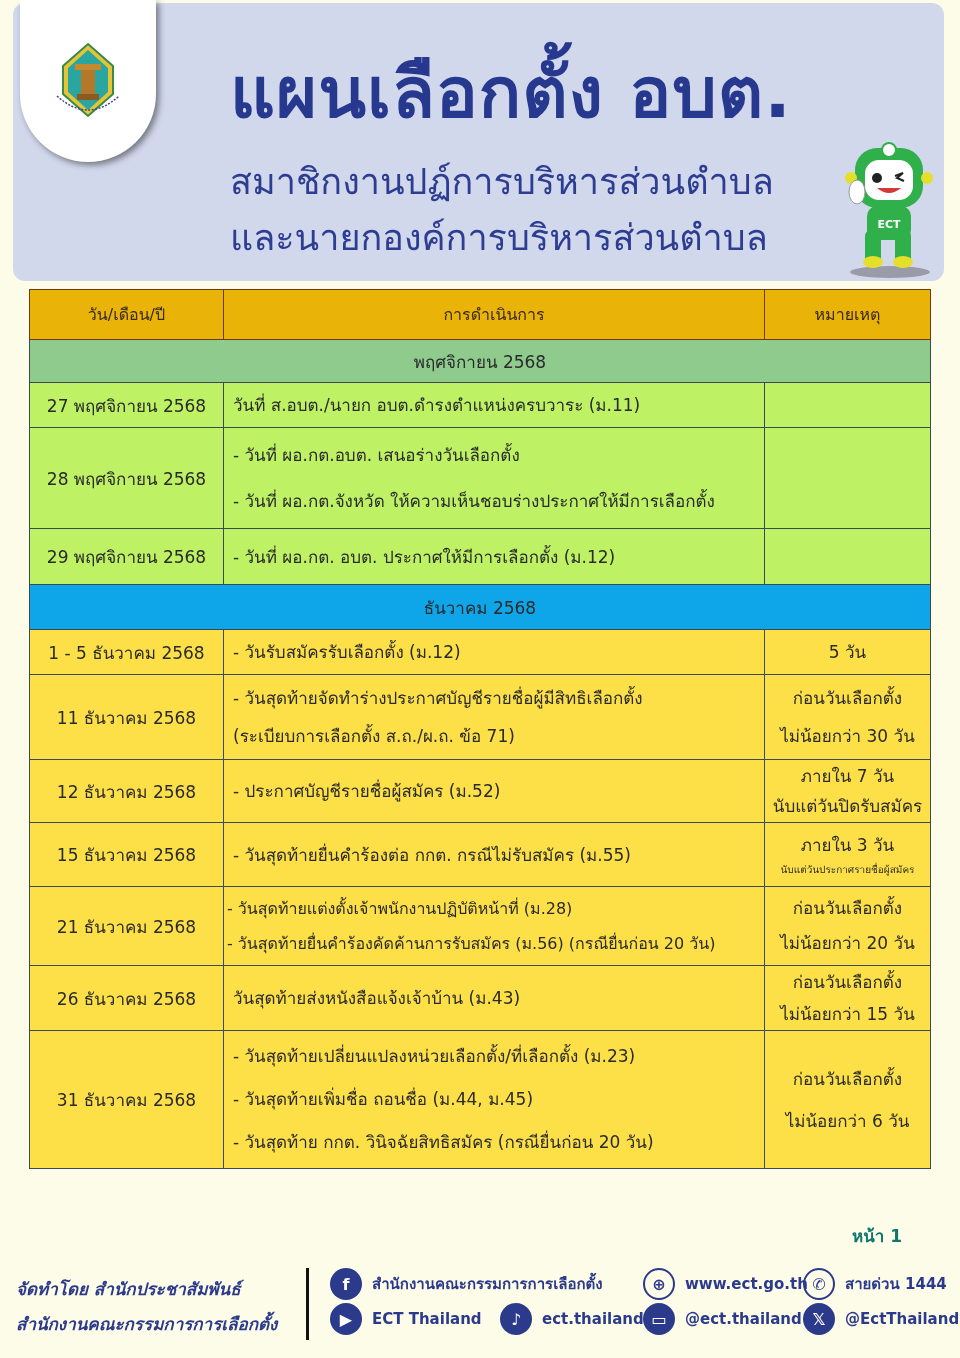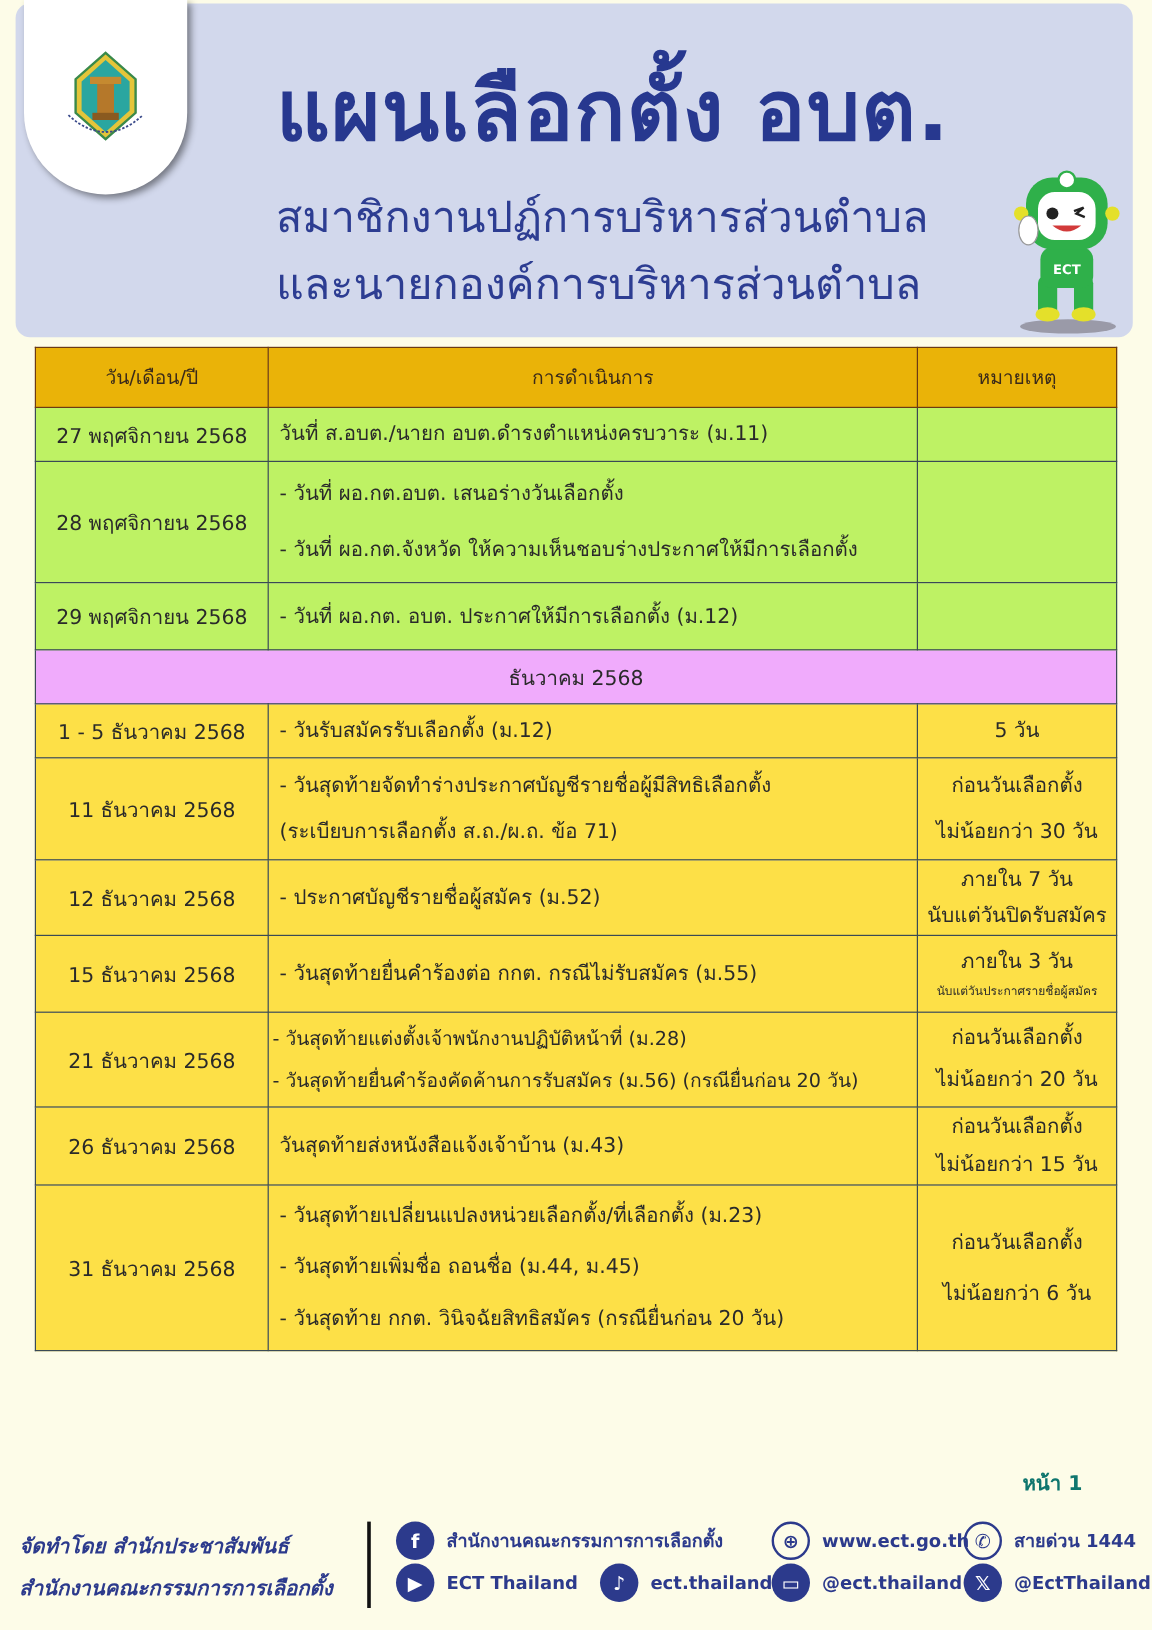--- a/index.html
+++ b/index.html
@@ -33,21 +33,21 @@
   }
   table.sched td, table.sched th { border: 1.5px solid #3a4a55; vertical-align: middle; }
   table.sched th {
     background: #eab308; color: #3a2a1a; font-weight: normal; height: 50px; font-size: 16px;
     border-color: #6b3a14;
   }
   .col-date { width: 194px; }
   .col-act { width: 541px; }
   .col-note { width: 166px; }
   tr.month-nov td { background: #8ecb8c; text-align: center; height: 43px; }
-  tr.month-dec td { background: #f0abfc; text-align: center; height: 45px; }
+  tr.month-dec td { background: #0ea5e9; text-align: center; height: 45px; }
   tr.nov td { background: #bef264; }
   tr.dec td { background: #fde047; }
   td.date { text-align: center; padding: 0 4px; }
   td.act { padding: 4px 9px; line-height: 36px; }
   td.note { text-align: center; line-height: 34px; }
   .note-small { font-size: 10px; line-height: 20px; display: block; }
   .note-line { display: block; }
 
   .page-num {
     position: absolute; left: 852px; top: 1222px; font-size: 17px; font-weight: bold; color: #0f766e;
@@ -108,20 +108,23 @@
     </colgroup>
   <thead>
     <tr>
       <th>วัน/เดือน/ปี</th>
       <th>การดำเนินการ</th>
       <th>หมายเหตุ</th>
     </tr>
   </thead>
   <tbody>
 
+    <tr class="month-nov">
+      <td colspan="3">พฤศจิกายน 2568</td>
+    </tr>
     <tr class="nov" style="height:44px">
       <td class="date">27 พฤศจิกายน 2568</td>
       <td class="act">
           <span class="note-line">วันที่ ส.อบต./นายก อบต.ดำรงตำแหน่งครบวาระ (ม.11)</span>
         </td>
       <td class="note"></td>
     </tr>
     <tr class="nov" style="height:97px">
       <td class="date">28 พฤศจิกายน 2568</td>
       <td class="act" style="line-height:46px">

